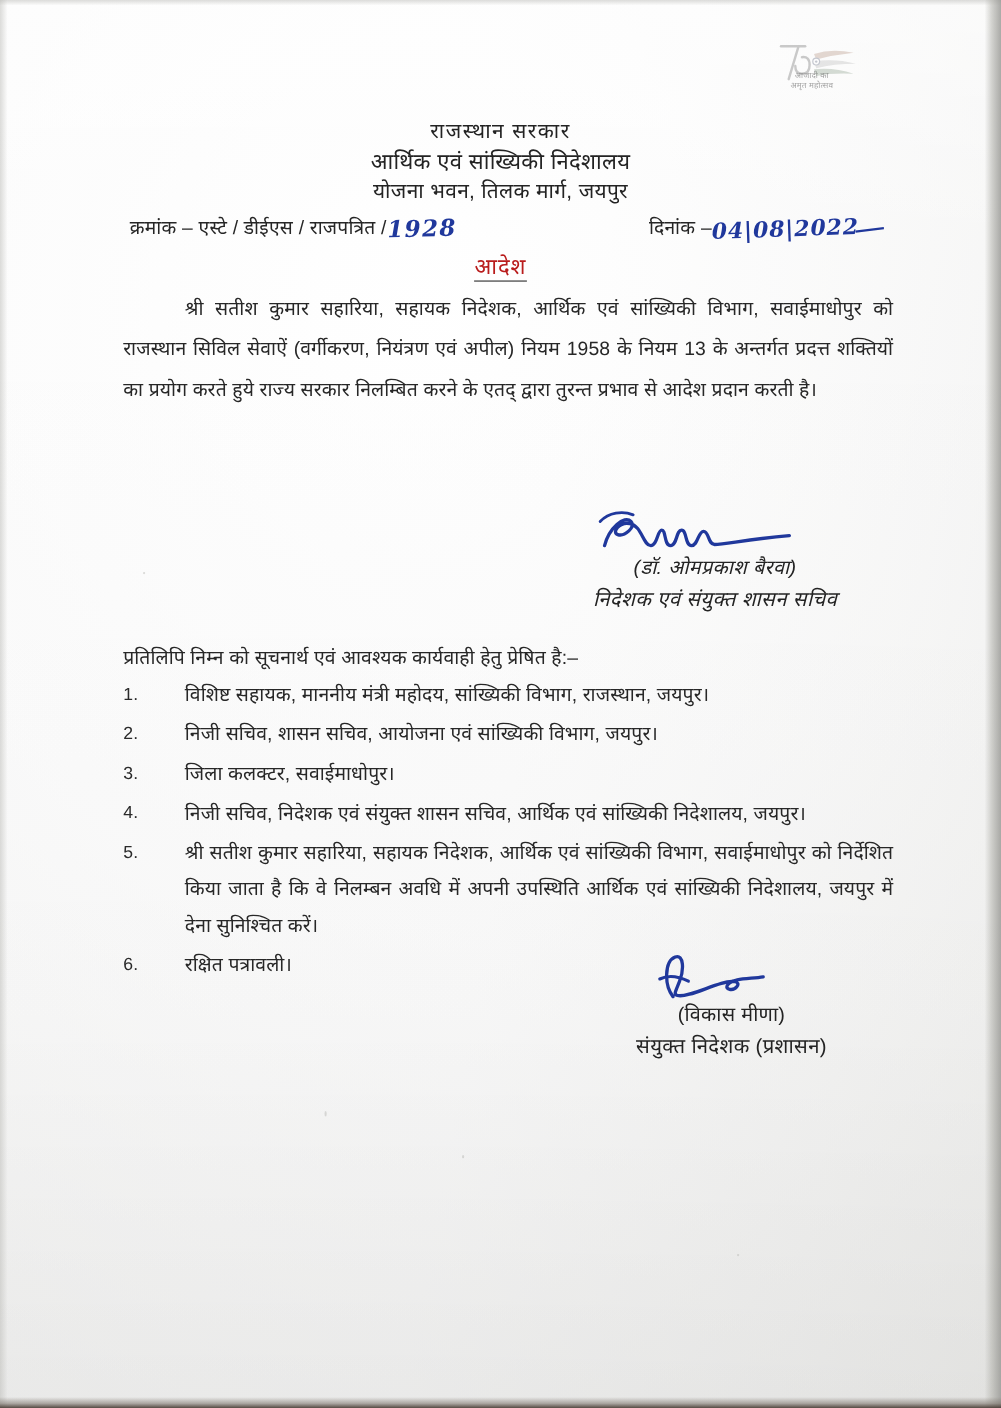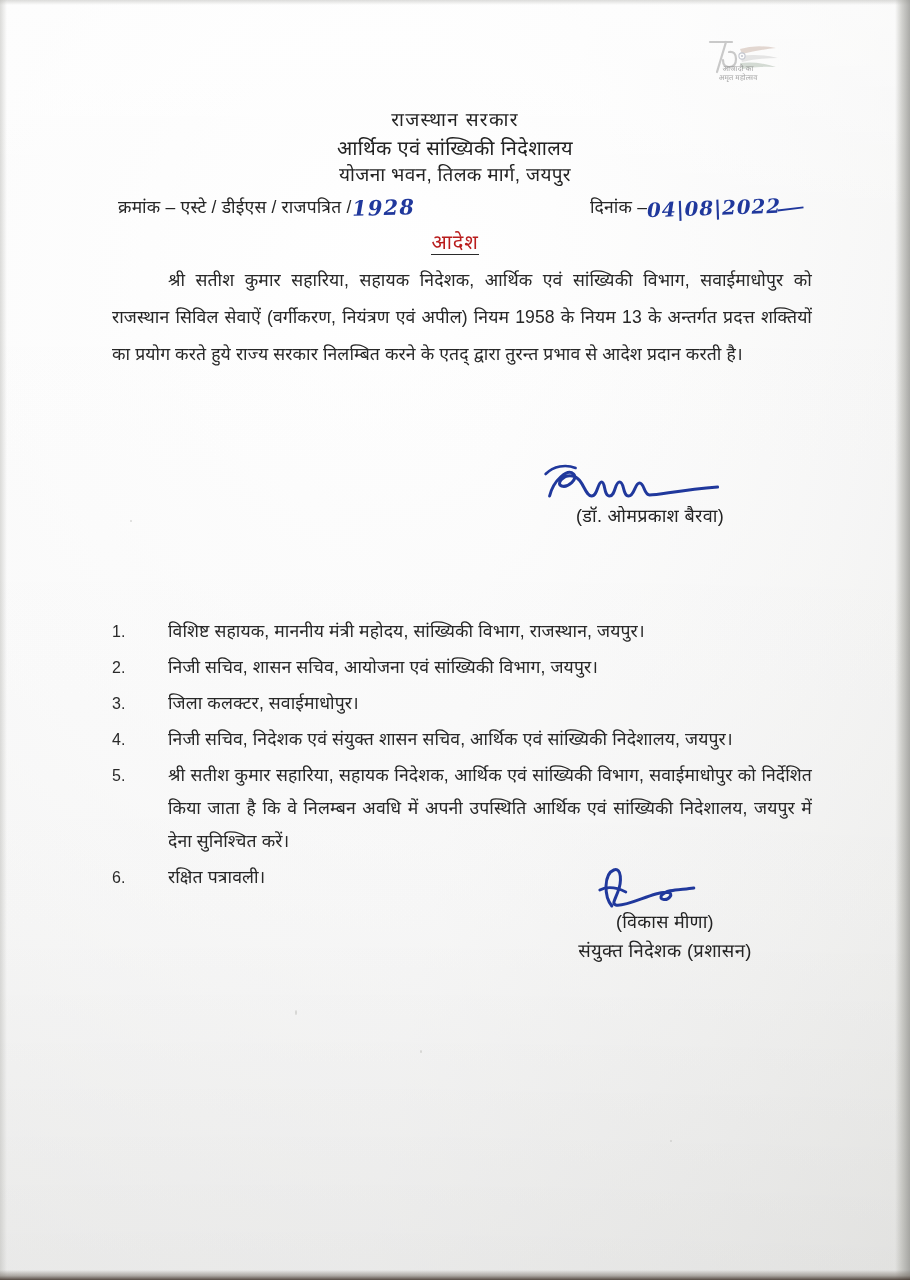--- a/index.html
+++ b/index.html
@@ -215,20 +215,21 @@
   }
   .para + .para { margin-top: 0px; }
 
   
   .sign-1 {
     position: absolute;
     top: 462px;
     left: 470px;
     width: 360px;
     text-align: center;
+    font-style: italic;
   }
   .sig-scribble {
     height: 44px;
     position: relative;
     margin-bottom: -4px;
   }
   .sig-scribble svg { position: absolute; left: 50%; top: 0; transform: translateX(-48%); }
   .sign-name {
     font-size: 18px;
     color: #232323;
@@ -360,22 +361,24 @@
     </div>
 
     <div class="sign-1">
       <div class="sig-scribble">
         <svg width="230" height="44" viewBox="0 0 230 44" xmlns="http://www.w3.org/2000/svg">
           <path d="M10 34 C14 18 28 6 34 12 C39 17 28 26 22 24 C16 22 24 12 33 14 C44 16 45 34 52 34 C58 34 58 20 62 20 C66 20 64 34 70 34 C76 34 75 20 80 20 C85 20 83 34 89 34 C95 34 95 21 100 21 C105 21 104 33 110 33 C120 33 140 28 178 25" fill="none" stroke="#20389c" stroke-width="3" stroke-linecap="round" stroke-linejoin="round"></path>
           <path d="M6 12 C14 4 26 2 36 6" fill="none" stroke="#20389c" stroke-width="2.6" stroke-linecap="round"></path>
         </svg>
       </div>
       <div class="sign-name">(डॉ. ओमप्रकाश बैरवा)</div>
-    </div>
-
+      <div class="sign-title">निदेशक एवं संयुक्त शासन सचिव</div>
+    </div>
+
+    <div class="dist-intro">प्रतिलिपि निम्न को सूचनार्थ एवं आवश्यक कार्यवाही हेतु प्रेषित है:–</div>
 
     <div class="dist-list">
       <div class="dist-item tight">
         <div class="dist-num">1.</div>
         <div class="dist-text">विशिष्ट सहायक, माननीय मंत्री महोदय, सांख्यिकी विभाग, राजस्थान, जयपुर।</div>
       </div>
       <div class="dist-item tight">
         <div class="dist-num">2.</div>
         <div class="dist-text">निजी सचिव, शासन सचिव, आयोजना एवं सांख्यिकी विभाग, जयपुर।</div>
       </div>

